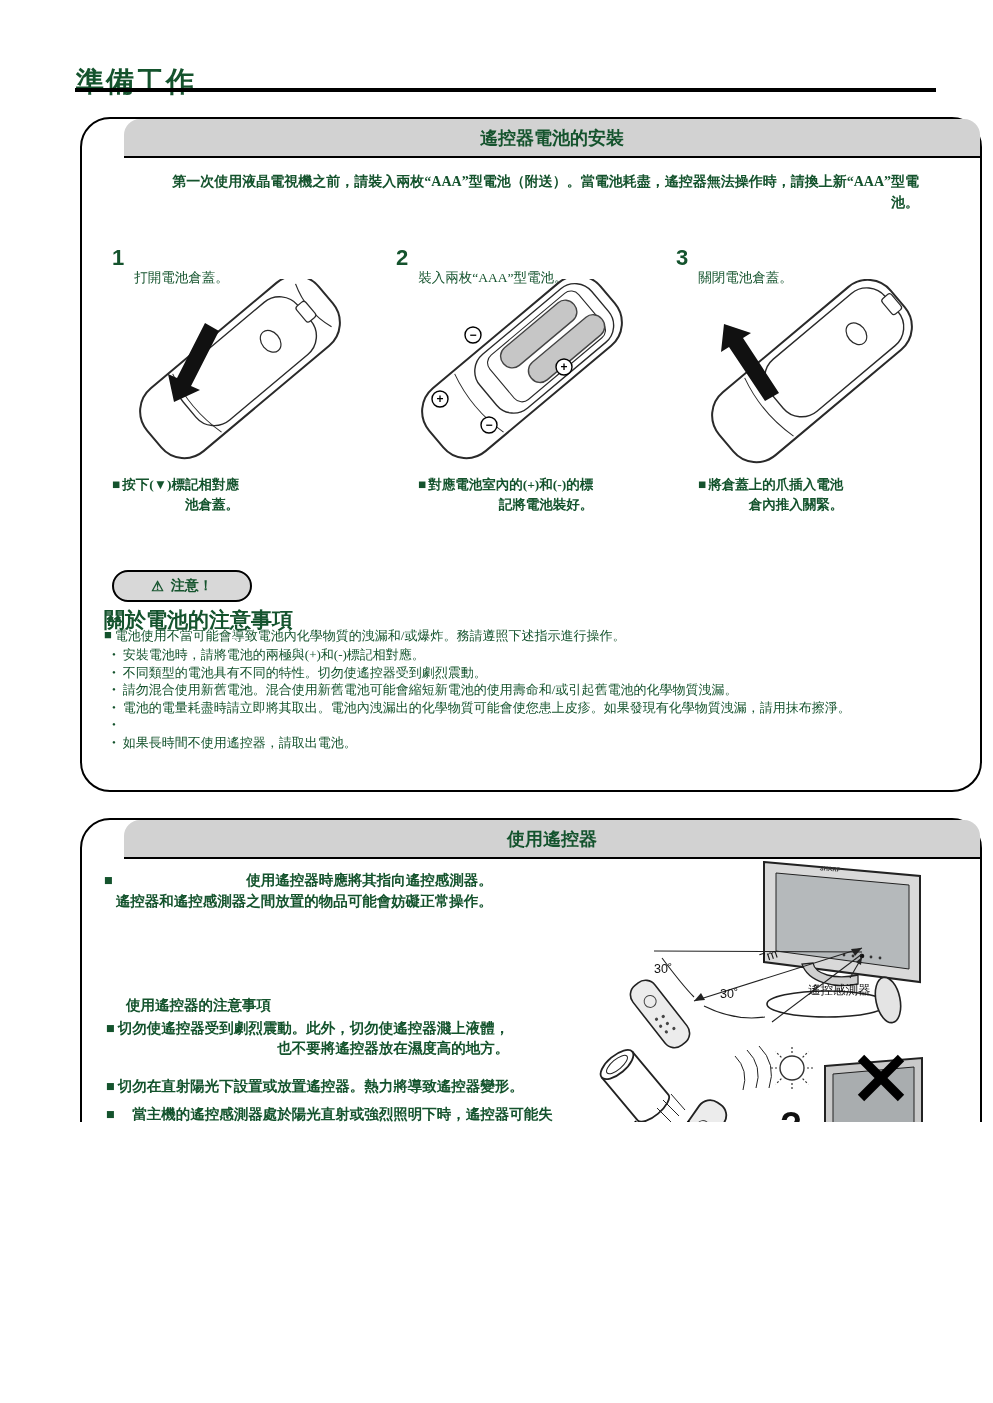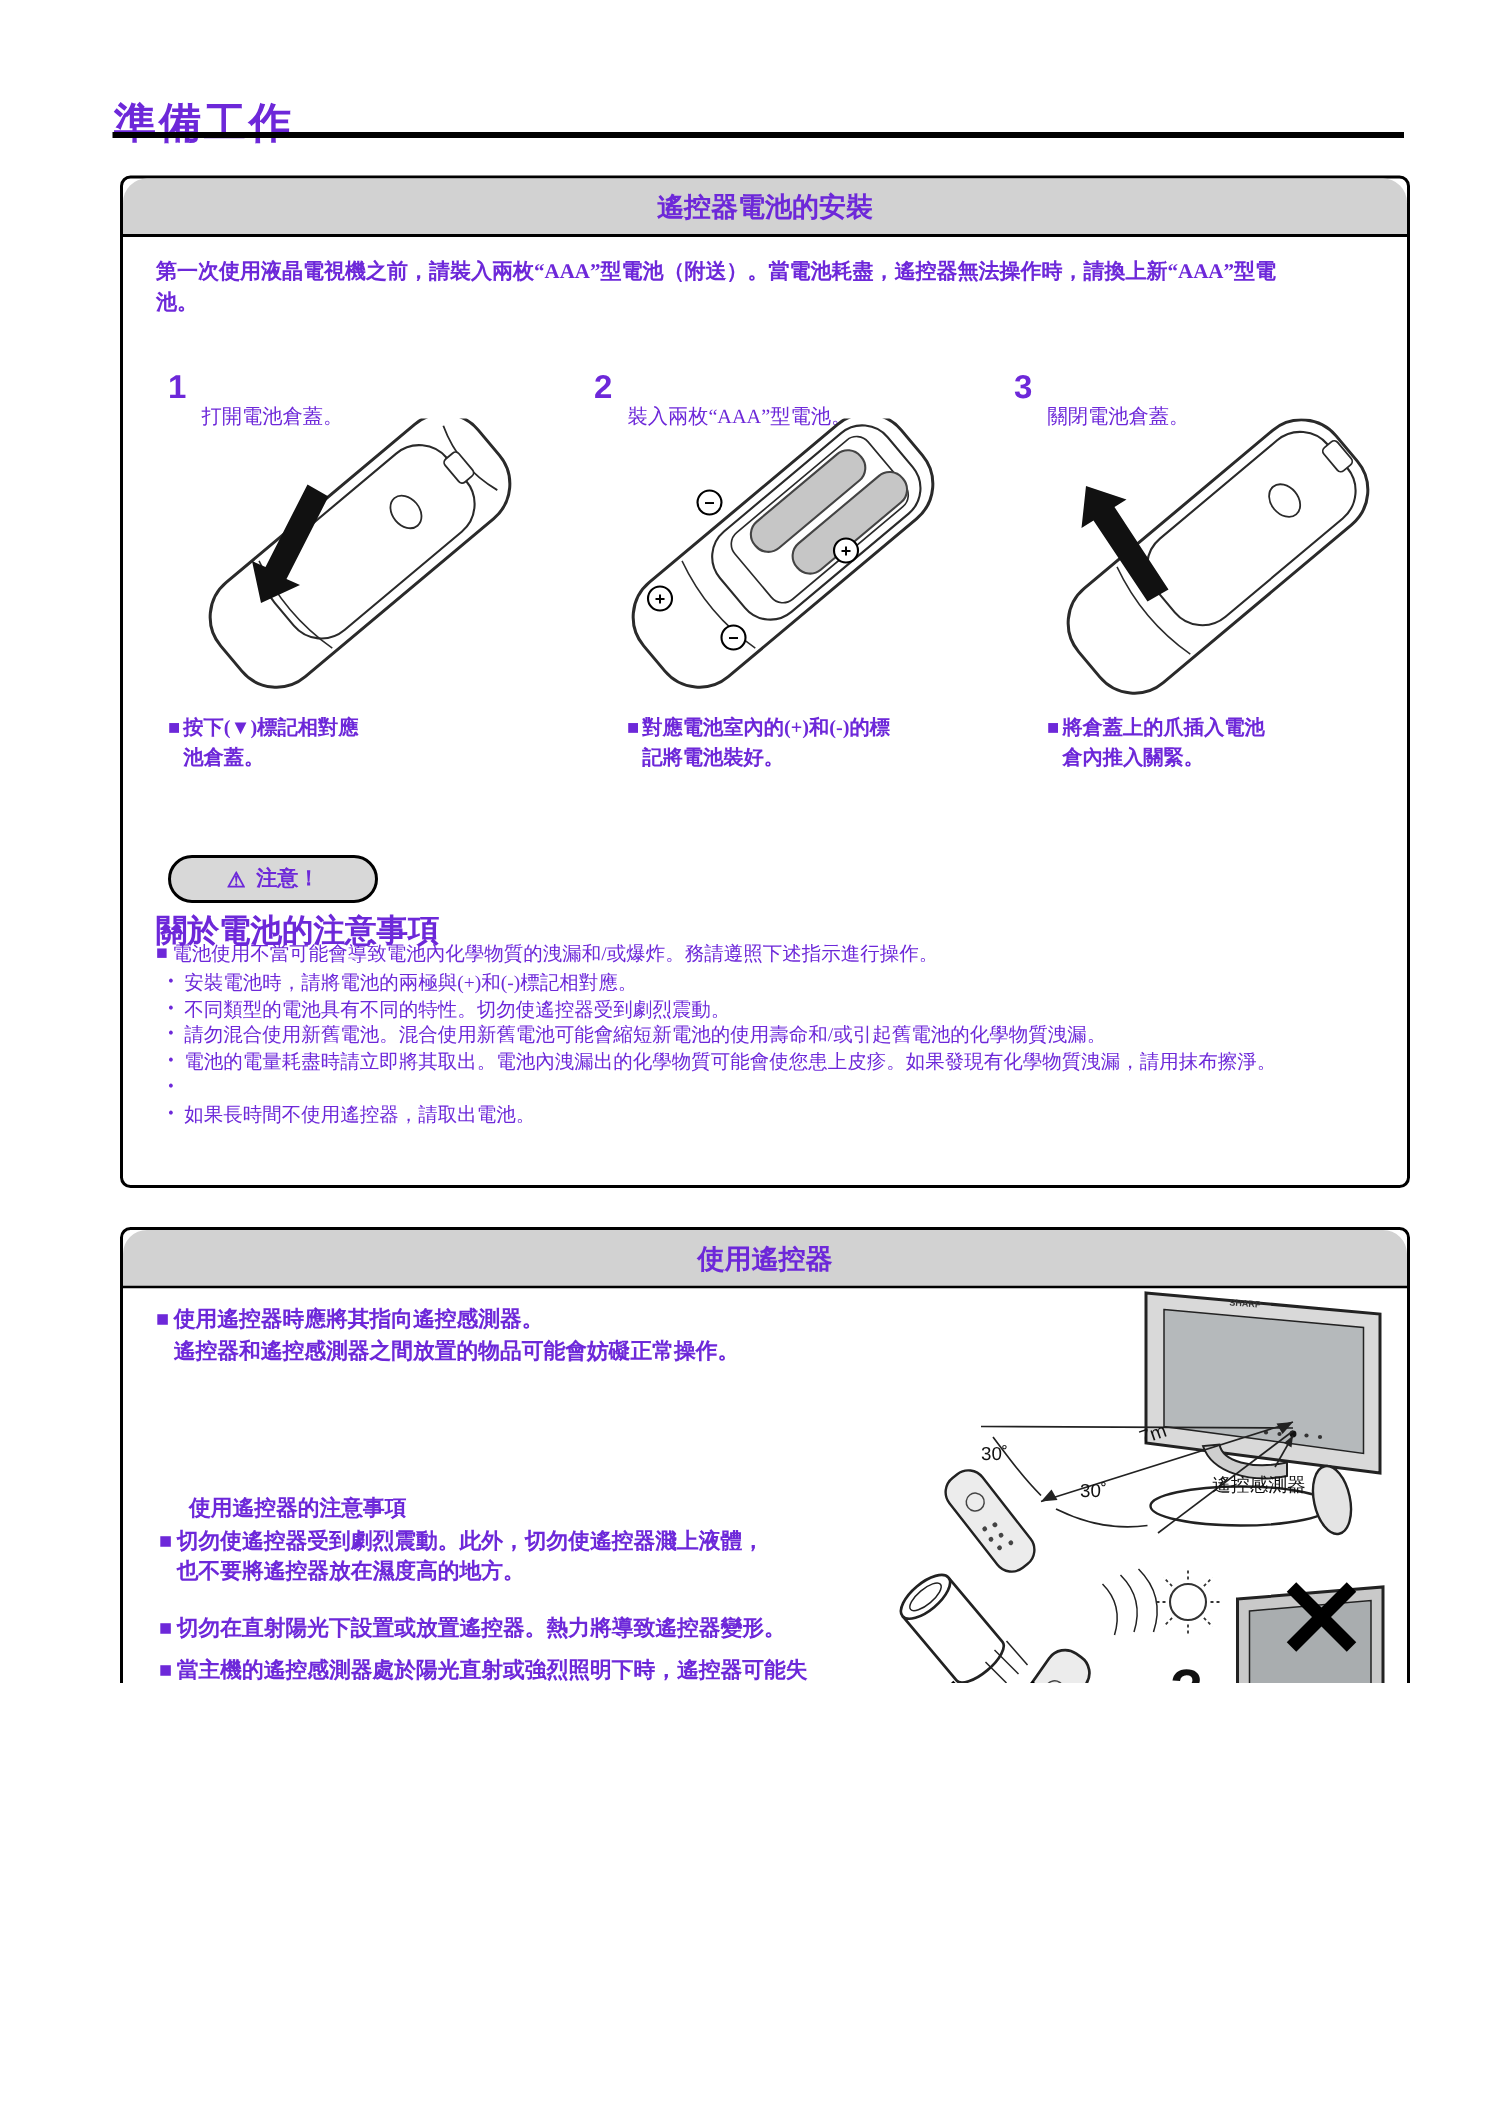--- a/index.html
+++ b/index.html
@@ -1,23 +1,23 @@
 <!DOCTYPE html>
 <html><head>
 <meta charset="utf-8">
 <style>
   html,body{margin:0;padding:0;background:#fff;}
-  .page{position:relative;width:993px;height:1122px;background:#fff;color:#6d28d9;
-        font-family:"Liberation Serif",serif;overflow:hidden;}
+  .page{position:relative;width:993px;height:1122px;background:#fff;color:#14532d;
+        font-family:"Liberation Serif",serif;overflow:hidden;text-align:right;}
   
   .page-title{position:absolute;left:76px;top:44px;font-family:"Liberation Sans",sans-serif;
               font-weight:bold;font-size:28px;letter-spacing:2px;}
   .title-rule{position:absolute;left:75px;top:88px;width:861px;height:4px;background:#000;}
   
-  .panel{position:absolute;left:80px;width:856px;border:2px solid #000;border-radius:7px;background:#fff;}
+  .panel{position:absolute;left:80px;width:856px;border:2px solid #000;border-radius:30px;background:#fff;padding-left:42px;}
   .panel-1{top:117px;height:671px;}
   .panel-2{top:818px;height:402px;}
   .panel-hd{height:37px;background:#d2d2d2;border-bottom:2px solid #000;border-radius:16px 16px 0 0;
             display:flex;align-items:center;justify-content:center;
             font-family:"Liberation Sans",sans-serif;font-weight:bold;font-size:18px;}
   .prelines{white-space:pre-line;font-weight:bold;}
   
   .intro{position:absolute;left:22px;top:52px;width:815px;font-size:14px;line-height:21px;}
   .step{position:absolute;display:flex;gap:10px;}
   .step-1{left:30px;top:128px;}

